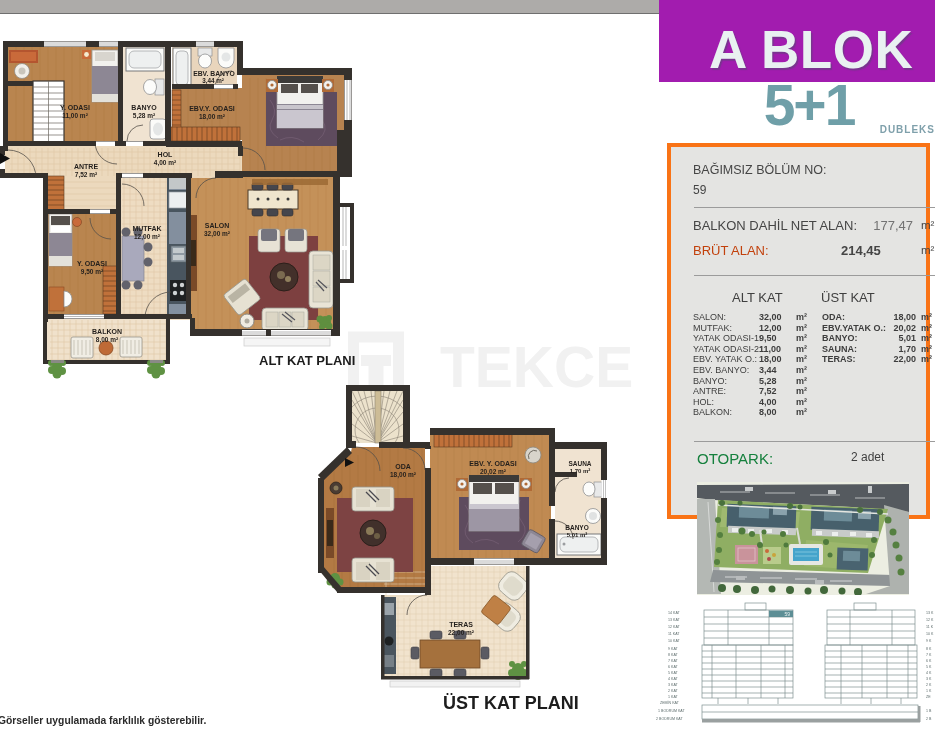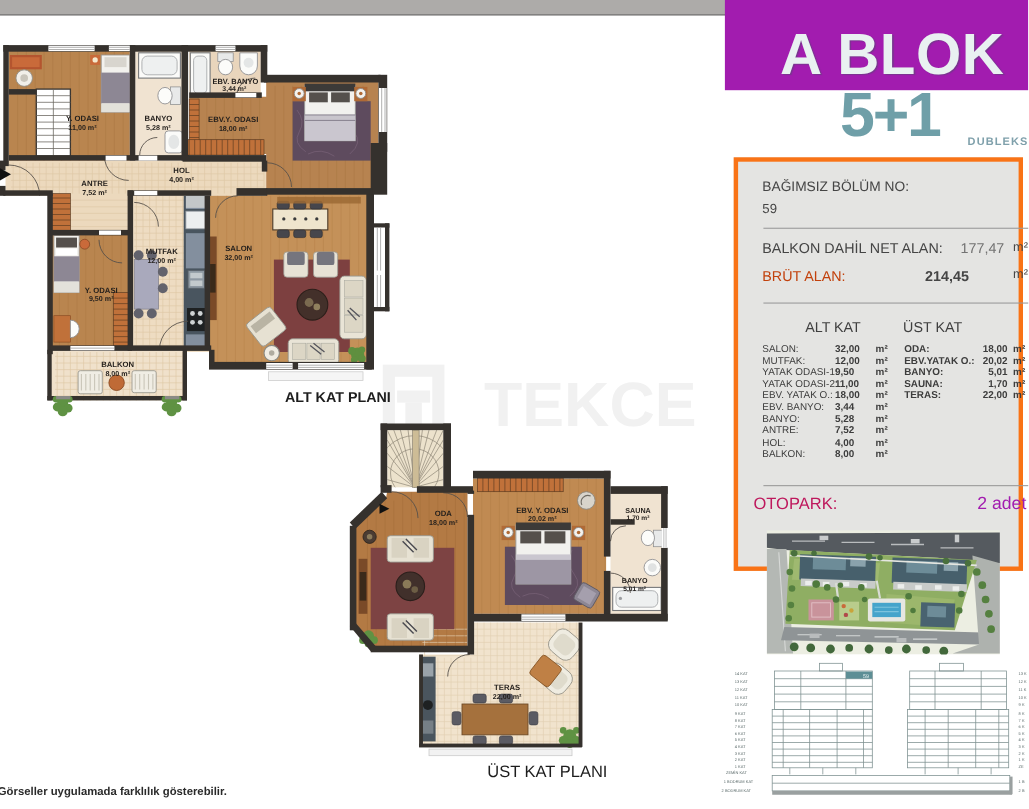--- a/index.html
+++ b/index.html
@@ -68,22 +68,22 @@
   </div>
   <div class="abs" style="left:212px;top:165px;width:33px;text-align:right;font-size:9px;font-weight:bold;line-height:10.6px;color:#3d3d3d;">
     18,00<br>20,02<br>5,01<br>1,70<br>22,00
   </div>
   <div class="abs" style="left:250px;top:165px;font-size:9px;font-weight:bold;line-height:10.6px;color:#3d3d3d;">
     m²<br>m²<br>m²<br>m²<br>m²
   </div>
 
   <div class="abs" style="left:23px;top:294px;width:243px;height:1px;background:#9b9b9b;"></div>
 
-  <div class="abs" style="left:14px;top:303px;font-size:15px;color:#be185d;">OTOPARK:</div>
-  <div class="abs" style="left:180px;top:303px;width:82px;text-align:right;font-size:16px;color:#a21caf;">2 adet</div>
+  <div class="abs" style="left:26px;top:303px;font-size:15px;color:#15803d;">OTOPARK:</div>
+  <div class="abs" style="left:180px;top:303px;width:82px;font-size:12px;color:#404040;">2 adet</div>
 </div>
 
 <svg class="abs" style="left:0;top:28px;" width="360" height="362" viewBox="0 28 360 362">
 
   <rect x="5" y="146" width="237" height="32" fill="#ecd9bd"></rect>
 
   <rect x="46" y="176" width="74" height="40" fill="#ecd9bd"></rect>
 
   <rect x="118" y="176" width="72" height="144" fill="#eedcc2"></rect>
 
@@ -656,21 +656,21 @@
     <text x="493" y="474" font-size="6.5">20,02 m²</text>
     <text x="580" y="466" font-size="6.5">SAUNA</text>
     <text x="580" y="473" font-size="6">1,70 m²</text>
     <text x="577" y="530" font-size="6.5">BANYO</text>
     <text x="577" y="537" font-size="6">5,01 m²</text>
     <text x="461" y="627" font-size="7">TERAS</text>
     <text x="461" y="635" font-size="6.5">22,00 m²</text>
   </g>
 </svg>
 
-<div class="abs" style="left:443px;top:693px;font-size:15px;font-weight:normal;color:#1d1d1d;letter-spacing:0px;">ÜST KAT PLANI</div>
+<div class="abs" style="left:443px;top:693px;font-size:18px;font-weight:bold;color:#1d1d1d;letter-spacing:0px;">ÜST KAT PLANI</div>
 
 <div class="abs" style="left:-2px;top:715px;font-size:10.3px;font-weight:bold;color:#2a2a2a;">Görseller uygulamada farklılık gösterebilir.</div>
 
 <svg class="abs" style="left:697px;top:482px;" width="212" height="113" viewBox="697 482 212 113">
       <filter id="pblur">
         <feGaussianBlur stdDeviation="0.55"></feGaussianBlur>
       </filter>
       <g filter="url(#pblur)">
 
   <rect x="697" y="482" width="212" height="113" fill="#eceee2"></rect>

